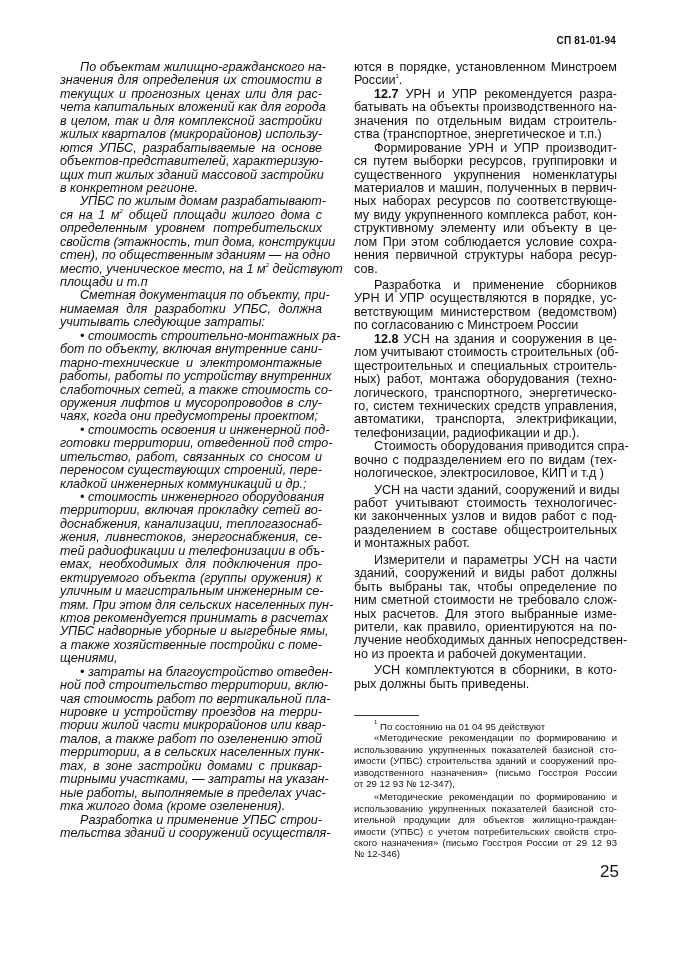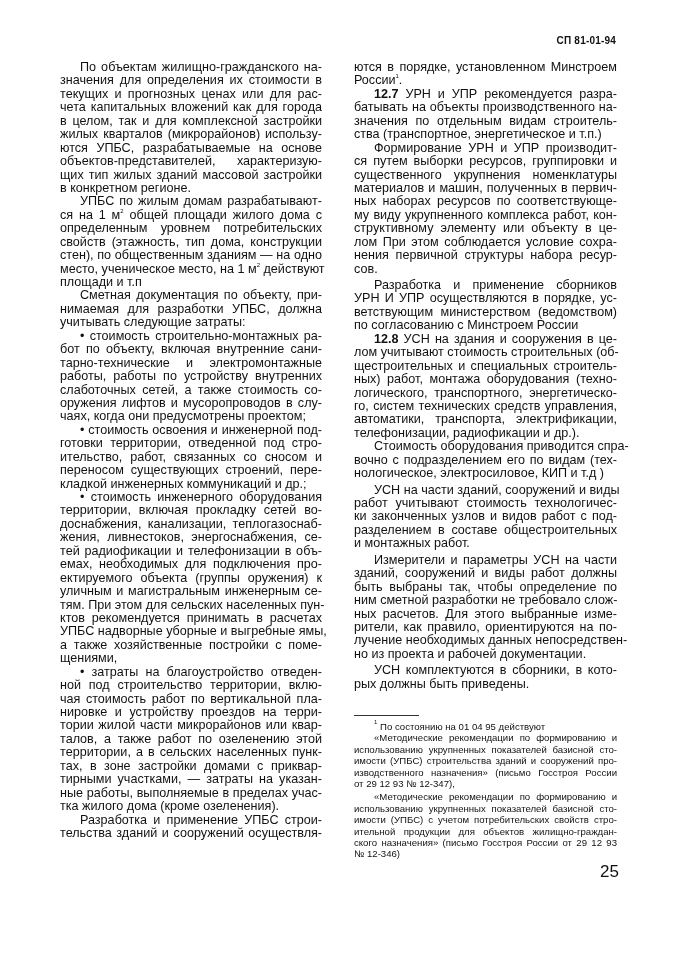--- a/index.html
+++ b/index.html
@@ -1,20 +1,20 @@
 <!DOCTYPE html>
 <html><head>
 <meta charset="utf-8">
 <style>
   html, body { margin: 0; padding: 0; background: #ffffff; }
   body { width: 700px; height: 963px; position: relative; overflow: hidden;
          font-family: "Liberation Sans", sans-serif; color: #111111; }
   .header { position: absolute; right: 84px; top: 35px; font-weight: bold; font-size: 10px; letter-spacing: 0.2px; }
   .col { position: absolute; top: 61px; font-size: 12.6px; line-height: 13.45px; }
-  .col.left { left: 60px; width: 262px; }
+  .col.left { left: 60px; width: 262px; font-style: italic; }
   .col.right { left: 354px; width: 263px; }
   .ln { display: block; text-align: justify; text-align-last: justify; white-space: nowrap; height: 13.45px; overflow: visible; }
   .ln.last { text-align-last: left; }
   .ln.ind { padding-left: 20px; }
   .gap { height: 3px; }
   sup { font-size: 6px; vertical-align: 6px; line-height: 0; }
   b { font-weight: bold; }
   .fn-rule { position: absolute; left: 354px; top: 715px; width: 65px; border-top: 1px solid #333; }
   .footnotes { position: absolute; left: 354px; top: 721px; width: 263px; font-size: 9.6px; line-height: 11.4px; }
   .footnotes .ln { height: 11.4px; }
@@ -154,21 +154,21 @@
     <span class="ln">работ учитывают стоимость технологичес-</span>
     <span class="ln">ки законченных узлов и видов работ с под-</span>
     <span class="ln">разделением в составе общестроительных</span>
     <span class="ln last">и монтажных работ.</span>
   </div>
   <div class="gap"></div>
   <div>
     <span class="ln ind">Измерители и параметры УСН на части</span>
     <span class="ln">зданий, сооружений и виды работ должны</span>
     <span class="ln">быть выбраны так, чтобы определение по</span>
-    <span class="ln">ним сметной разработки не требовало слож-</span>
+    <span class="ln">ним сметной стоимости не требовало слож-</span>
     <span class="ln">ных расчетов. Для этого выбранные изме-</span>
     <span class="ln">рители, как правило, ориентируются на по-</span>
     <span class="ln">лучение необходимых данных непосредствен-</span>
     <span class="ln last">но из проекта и рабочей документации.</span>
   </div>
   <div class="gap"></div>
   <div>
     <span class="ln ind">УСН комплектуются в сборники, в кото-</span>
     <span class="ln last">рых должны быть приведены.</span>
   </div>
@@ -181,20 +181,20 @@
     <span class="ln ind">«Методические рекомендации по формированию и</span>
     <span class="ln">использованию укрупненных показателей базисной сто-</span>
     <span class="ln">имости (УПБС) строительства зданий и сооружений про-</span>
     <span class="ln">изводственного назначения» (письмо Госстроя России</span>
     <span class="ln last">от 29 12 93 № 12-347),</span>
   </div>
   <div class="gap"></div>
   <div>
     <span class="ln ind">«Методические рекомендации по формированию и</span>
     <span class="ln">использованию укрупненных показателей базисной сто-</span>
+    <span class="ln">ительной продукции для объектов жилищно-граждан-</span>
     <span class="ln">имости (УПБС) с учетом потребительских свойств стро-</span>
-    <span class="ln">ительной продукции для объектов жилищно-граждан-</span>
     <span class="ln">ского назначения» (письмо Госстроя России от 29 12 93</span>
     <span class="ln last">№ 12-346)</span>
   </div>
 </div>
 
 <div class="page-num">25</div>
 
 </body></html>

